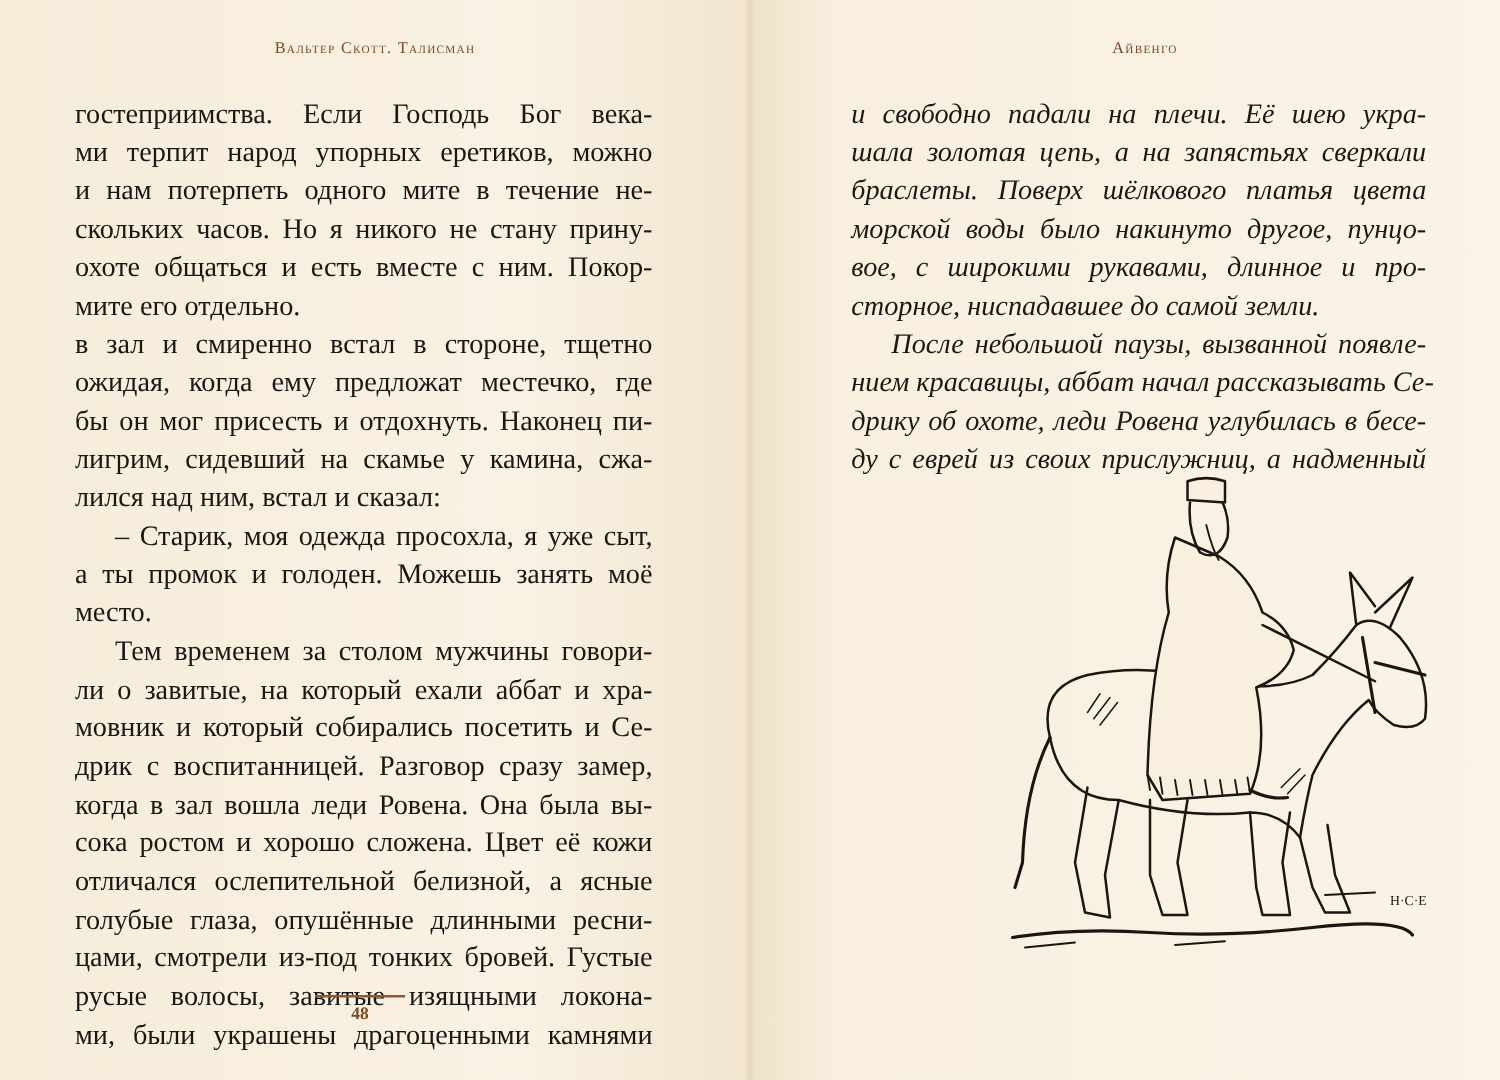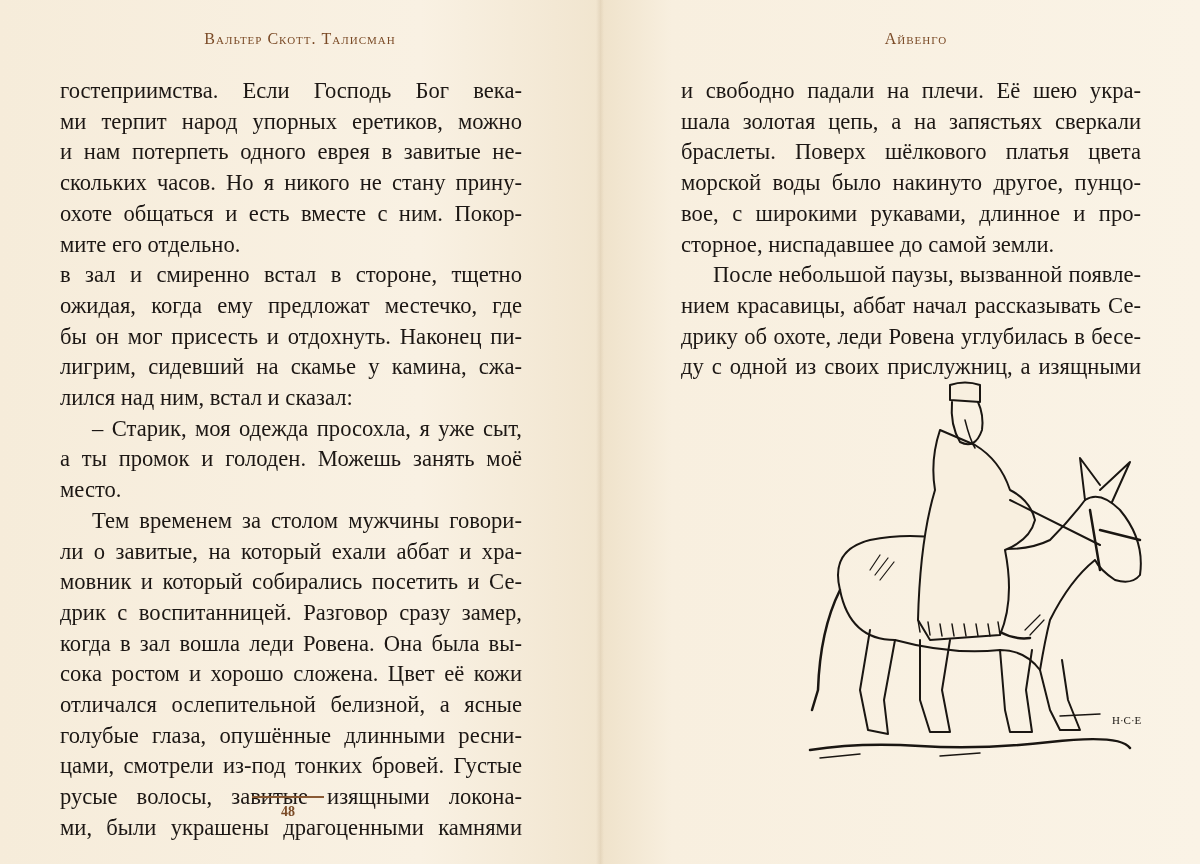--- a/index.html
+++ b/index.html
@@ -9,49 +9,49 @@
     font-family: "DejaVu Serif", "Liberation Serif", serif;
   }
   .spread { position: relative; width: 1200px; height: 864px; display: flex; }
   .page { position: relative; width: 600px; height: 864px; }
   .page.left { background: linear-gradient(90deg, #f6ecda 0%, #f9f1e3 70%, #f1e5cf 100%); }
   .page.right { background: linear-gradient(90deg, #efe2ca 0%, #f8efdf 12%, #faf3e6 100%); }
   .gutter { position: absolute; left: 596px; top: 0; width: 8px; height: 864px;
     background: linear-gradient(90deg, rgba(0,0,0,0) 0%, rgba(150,120,80,0.12) 50%, rgba(0,0,0,0) 100%); }
   .running-head {
     position: absolute; top: 30px; left: 0; width: 600px; text-align: center;
-    color: #7a4a26; font-family: "Liberation Serif", serif; font-size: 16px;
+    color: #7a4a26; font-family: "Liberation Serif", serif; font-size: 13px;
     font-variant: small-caps; letter-spacing: 1px;
   }
   .running-head.right { left: 16px; }
   .text {
     position: absolute; left: 60px; top: 76px; width: 462px;
     font-family: "Liberation Serif", serif; font-size: 22.6px; line-height: 30.7px;
     color: #1c1714; text-align: justify;
   }
-  .right .text { left: 681px; left: 81px; width: 460px; }
+  .right .text { left: 681px; left: 81px; width: 460px; font-style: italic; }
   .line { display: block; white-space: nowrap; text-align-last: justify; text-align: justify; }
   .line.last { text-align-last: left; }
   .line.indent { padding-left: 32px; }
   .folio-rule { position: absolute; left: 252px; top: 796px; width: 72px; height: 2px; background: #8a5a34; }
   .folio { position: absolute; left: 0; width: 576px; top: 804px; text-align: center;
     color: #7a4a26; font-family: "Liberation Serif", serif; font-weight: bold; font-size: 14px; }
   .illustration { position: absolute; left: 200px; top: 370px; width: 360px; height: 400px; }
 </style>
 </head>
 <body>
 
 <div class="spread">
 
   <div class="page left">
     <div class="running-head">Вальтер Скотт. Талисман</div>
     <div class="text" id="left-text">
         <span class="line">гостеприимства. Если Господь Бог века-</span>
         <span class="line">ми терпит народ упорных еретиков, можно</span>
-        <span class="line">и нам потерпеть одного еврея в завитые не-</span>
+        <span class="line">и нам потерпеть одного мите в течение не-</span>
         <span class="line">скольких часов. Но я никого не стану прину-</span>
         <span class="line">охоте общаться и есть вместе с ним. Покор-</span>
         <span class="line last">мите его отдельно.</span>
         <span class="line">в зал и смиренно встал в стороне, тщетно</span>
         <span class="line">ожидая, когда ему предложат местечко, где</span>
         <span class="line">бы он мог присесть и отдохнуть. Наконец пи-</span>
         <span class="line">лигрим, сидевший на скамье у камина, сжа-</span>
         <span class="line last">лился над ним, встал и сказал:</span>
         <span class="line indent">– Старик, моя одежда просохла, я уже сыт,</span>
         <span class="line">а ты промок и голоден. Можешь занять моё</span>
@@ -77,21 +77,21 @@
     <div class="text" id="right-text">
         <span class="line">и свободно падали на плечи. Её шею укра-</span>
         <span class="line">шала золотая цепь, а на запястьях сверкали</span>
         <span class="line">браслеты. Поверх шёлкового платья цвета</span>
         <span class="line">морской воды было накинуто другое, пунцо-</span>
         <span class="line">вое, с широкими рукавами, длинное и про-</span>
         <span class="line last">сторное, ниспадавшее до самой земли.</span>
         <span class="line indent">После небольшой паузы, вызванной появле-</span>
         <span class="line">нием красавицы, аббат начал рассказывать Се-</span>
         <span class="line">дрику об охоте, леди Ровена углубилась в бесе-</span>
-        <span class="line">ду с одной из своих прислужниц, а изящными</span>
+        <span class="line">ду с еврей из своих прислужниц, а надменный</span>
       </div>
 
     <svg class="illustration" viewBox="0 0 360 400" fill="none" stroke="#1a1612" stroke-width="2" stroke-linecap="round" stroke-linejoin="round">
 
       <path d="M10 380 Q60 372 120 376 T250 372 T330 378" stroke-width="2.5"></path>
       <path d="M20 388 L60 384 M140 386 L180 383 M260 346 L300 344" stroke-width="1.5"></path>
 
       <path d="M40 220 Q30 180 70 170 Q120 160 170 175 Q220 185 250 170 Q270 150 285 130"></path>
       <path d="M285 130 Q300 120 320 140 Q345 170 340 205 Q332 215 315 210 Q300 200 295 190 Q270 210 250 250 Q245 270 240 300"></path>
 

